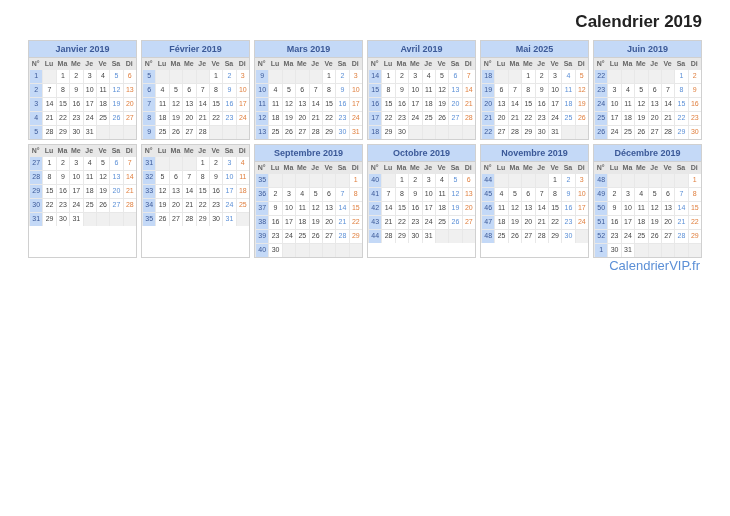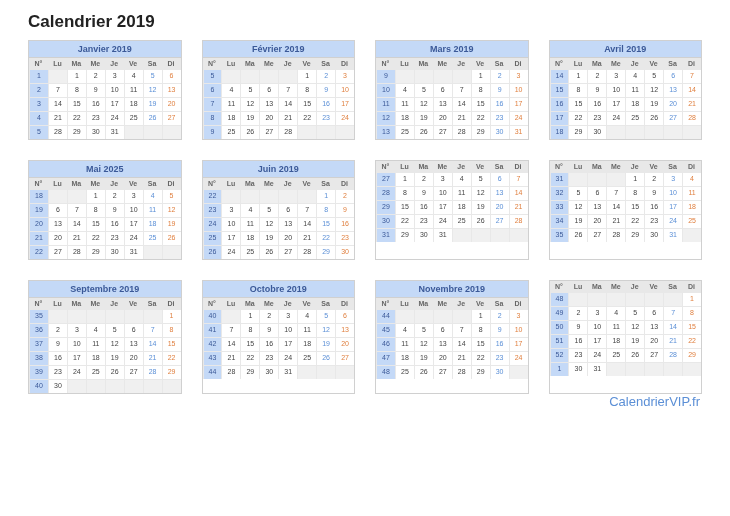--- a/index.html
+++ b/index.html
@@ -1,18 +1,18 @@
 <!DOCTYPE html>
 <html><head>
 <meta charset="utf-8">
 <style>
 body{margin:0;padding:0;font-family:Arial,sans-serif;background:#fff;width:730px;height:516px;overflow:hidden}
 .wrap{padding:8px 28px}
-.title{text-align:left;font-size:17px;font-weight:bold;margin:4px 0 8px;color:#222}
-.grid{display:grid;grid-template-columns:repeat(4,1fr);gap:20px}
+.title{text-align:right;font-size:17px;font-weight:bold;margin:4px 0 8px;color:#222}
+.grid{display:grid;grid-template-columns:repeat(6,1fr);gap:4px}
 .month{border:1px solid #d0d0d0}
 .mh{background:#c4d9f7;text-align:center;font-size:9px;font-weight:bold;color:#3b5998;padding:3px 0;border-bottom:1px solid #d0d0d0}
 .hdr{display:grid;grid-template-columns:repeat(8,1fr);background:#e8e8e8}
 .hdr div{font-size:7px;text-align:center;padding:2px 0;color:#666;font-weight:bold}
 .row{display:grid;grid-template-columns:repeat(8,1fr)}
 .row div{font-size:7px;text-align:center;padding:2px 0;border-top:1px solid #e8e8e8;border-left:1px solid #e8e8e8;color:#444;min-height:9px}
 .row div:first-child{background:#e8e8e8;color:#777}
 .sa{color:#5b8fd6!important}
 .di{color:#e08040!important}
 .emp{background:#f0f0f0}
@@ -720,20 +720,21 @@
           <div>25</div>
           <div>26</div>
           <div>27</div>
           <div>28</div>
           <div>29</div>
           <div class="sa">30</div>
           <div class="emp"></div>
         </div>
       </div>
       <div class="month">
+        <div class="mh">Décembre 2019</div>
         <div class="hdr">
           <div>N°</div>
           <div>Lu</div>
           <div>Ma</div>
           <div>Me</div>
           <div>Je</div>
           <div>Ve</div>
           <div>Sa</div>
           <div>Di</div>
         </div>

